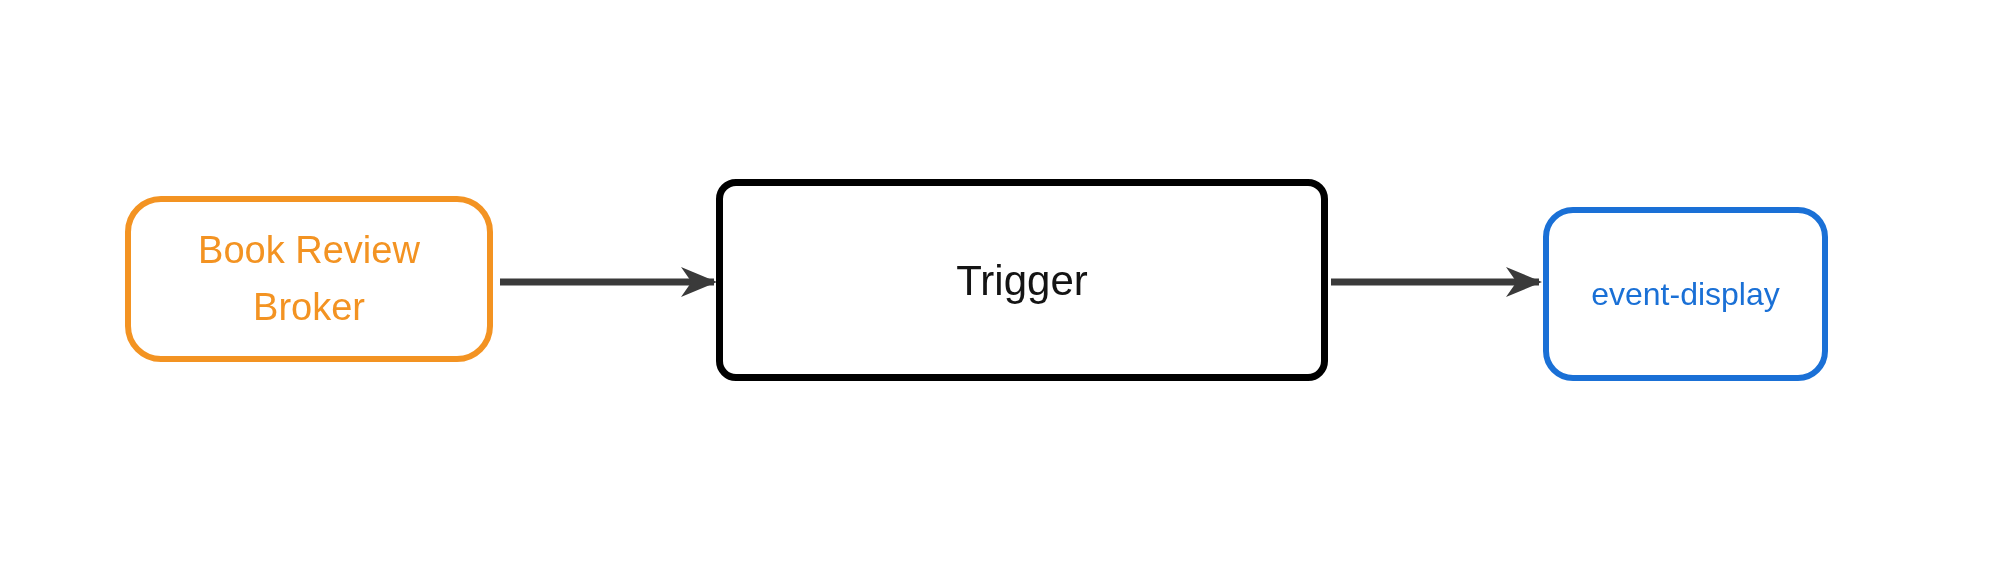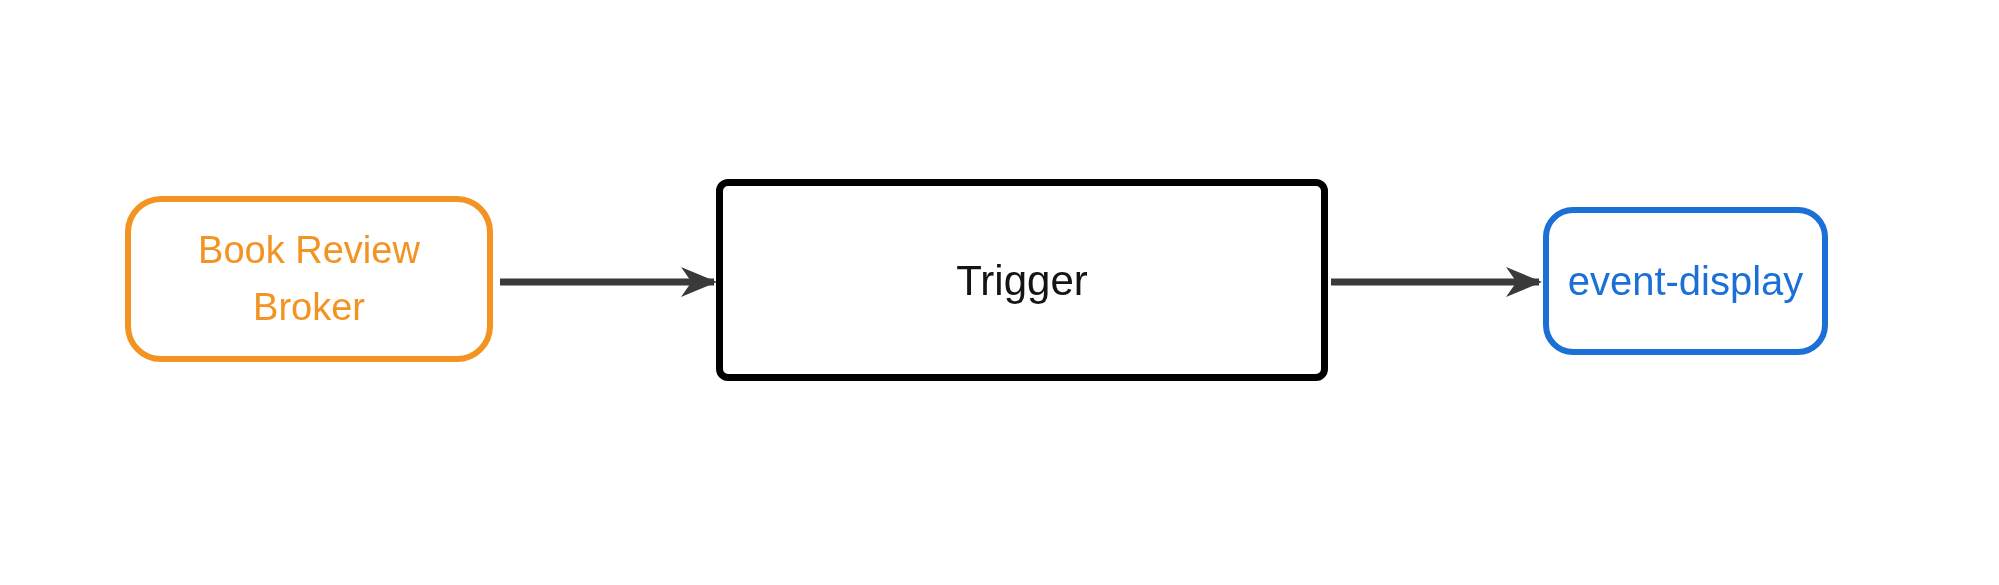--- a/index.html
+++ b/index.html
@@ -39,34 +39,34 @@
     color: var(--broker, #f39322);
     font-size: 38px;
     line-height: 57px;
   }
   .node-trigger {
     left: 716px;
     top: 179px;
     width: 612px;
     height: 202px;
     border: 7px solid var(--trigger, #000000);
-    border-radius: 12px;
+    border-radius: 20px;
     color: #141414;
     font-size: 42px;
     line-height: 61px;
   }
   .node-sink {
     left: 1543px;
     top: 207px;
     width: 285px;
-    height: 148px;
+    height: 174px;
     border: 6px solid var(--sink, #1a70d6);
     border-radius: 30px;
     color: var(--sink, #1a70d6);
-    font-size: 40px;
+    font-size: 32px;
     line-height: 48px;
     align-items: center;
   }
   .edges-layer {
     position: absolute;
     inset: 0;
     width: 100%;
     height: 100%;
     pointer-events: none;
   }

